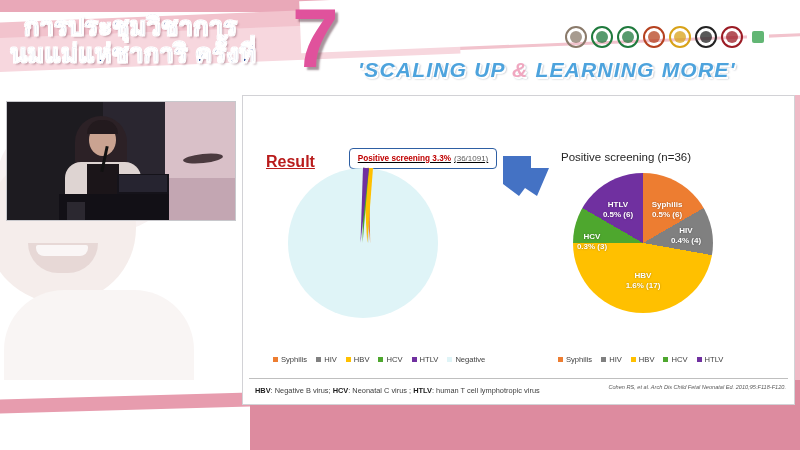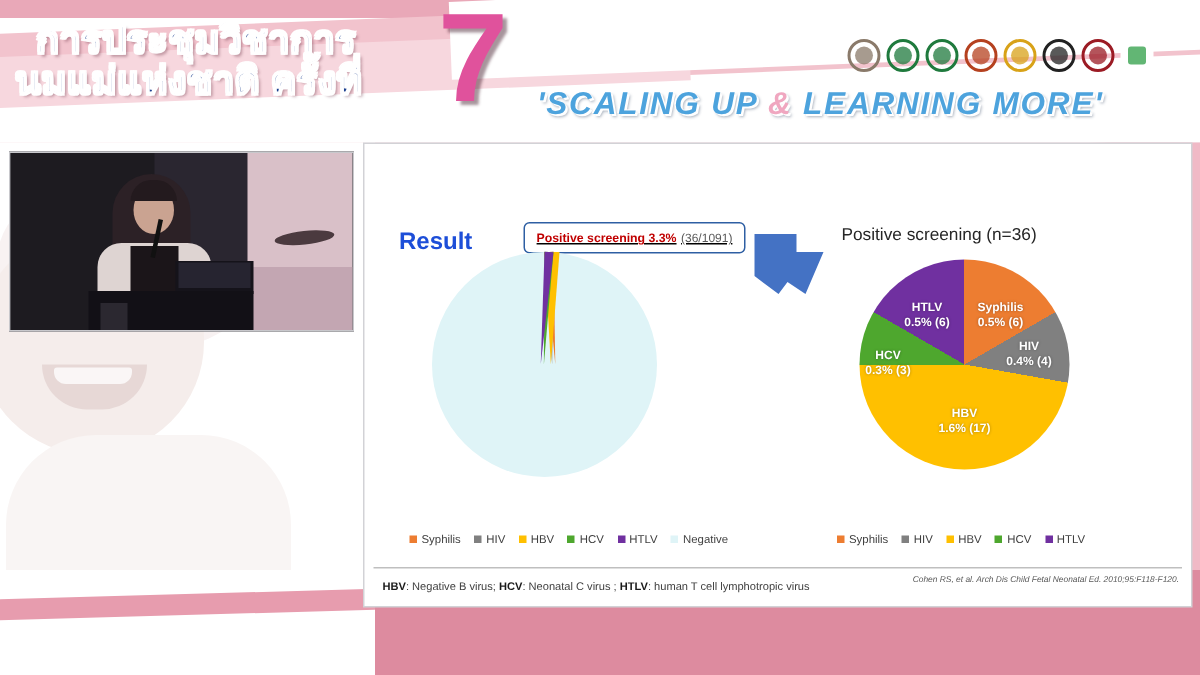--- a/index.html
+++ b/index.html
@@ -70,22 +70,22 @@
   .v-laptop-scr{position:absolute;left:112px;top:73px;width:48px;height:17px;background:#262430;}
   .v-podium{position:absolute;left:52px;top:92px;width:110px;height:26px;background:#121016;}
   .v-podium-l{position:absolute;left:60px;top:100px;width:18px;height:18px;background:#2b2830;}
 
   
   .slide{position:absolute;left:243px;top:96px;width:551px;height:308px;background:#ffffff;z-index:6;
     box-shadow:0 0 0 1px #d2d2d6;}
   .slide-title{position:absolute;left:6px;top:3px;width:539px;height:46px;background:#1b78bf;color:#ffffff;
     display:flex;align-items:center;justify-content:center;text-align:center;
     font-size:15.5px;font-weight:bold;line-height:20px;}
-  .result-label{position:absolute;left:23px;top:57px;font-size:16px;font-weight:bold;color:#1d4ed8;
-    }
+  .result-label{position:absolute;left:23px;top:57px;font-size:16px;font-weight:bold;color:#b91c1c;
+    text-decoration:underline;}
   .callout{position:absolute;left:106px;top:52px;width:146px;height:19px;border:1.4px solid #2e5fa3;border-radius:4px;
     background:#ffffff;display:flex;align-items:center;justify-content:center;gap:3px;white-space:nowrap;text-decoration:underline;}
   .callout .main{font-size:8.2px;font-weight:bold;color:#c00000;}
   .callout .sub{font-size:8px;color:#595959;}
 
   .arrow{position:absolute;left:258px;top:58px;width:52px;height:44px;}
 
   
   .pie-left{position:absolute;left:45px;top:72px;width:150px;height:150px;border-radius:50%;background:#dff4f7;}
   .sliver{position:absolute;left:50%;top:0;width:0;height:0;border-left:3px solid transparent;border-right:3px solid transparent;
@@ -126,21 +126,21 @@
 <div id="stage">
 
   <div class="header">
     <div class="hdr-pink-top"></div>
     <div class="hdr-pink-band"></div>
     <div class="hdr-pink-band2"></div>
     <div class="hdr-white-wedge"></div>
     <div class="hdr-white-bottom"></div>
 
     <div class="thai-line1">การประชุมวิชาการ</div>
-    <div class="thai-line2">นมแม่แห่งชาติ ครั้งที่</div>
+    <div class="thai-line2">นมแม่แห่ชาการิ ครั้งที่</div>
     <div class="big-seven">7</div>
 
     <div class="tagline"><span>'SCALING UP </span><span class="amp">&amp;</span><span> LEARNING MORE'</span></div>
 
     <div class="logo-row">
       <span class="logo" style="color:#8a7a6a">
           <span class="ring"></span>
           <span class="core"></span>
         </span>
       <span class="logo" style="color:#1f7a3d">

